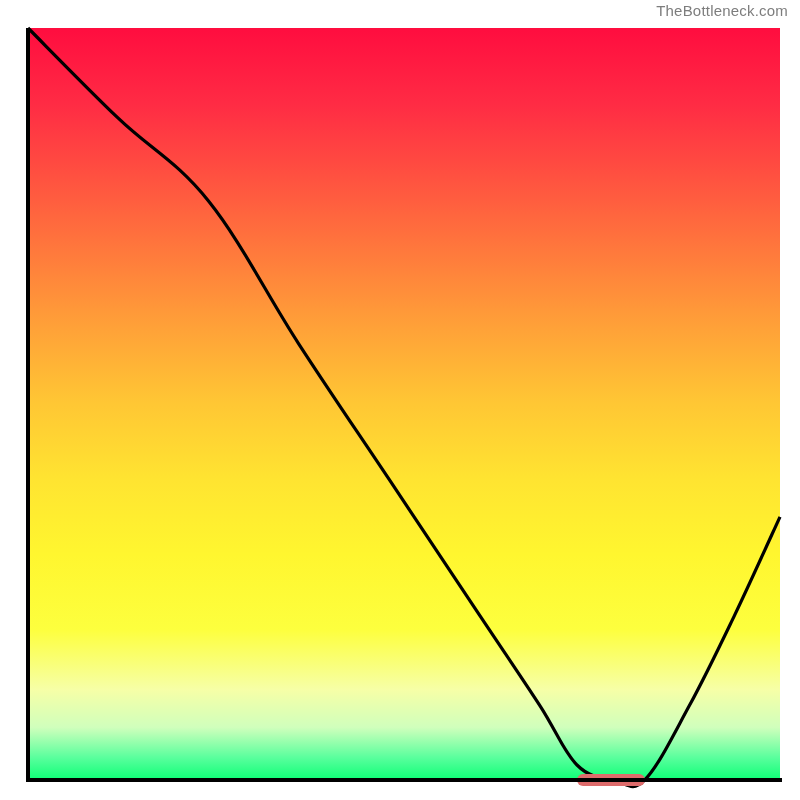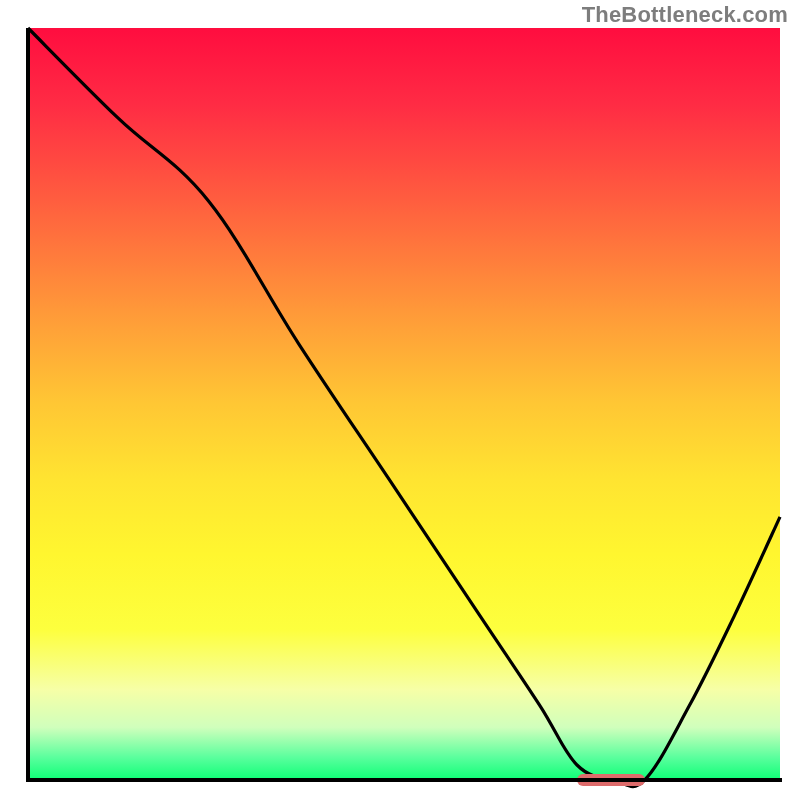--- a/index.html
+++ b/index.html
@@ -13,22 +13,22 @@
   }
   .container {
     position: relative;
     width: 800px;
     height: 800px;
   }
   .watermark {
     position: absolute;
     top: 2px;
     right: 12px;
-    font-size: 22px;
-    font-weight: 700;
+    font-size: 15px;
+    font-weight: 400;
     color: #7d7d7d;
     letter-spacing: 0.2px;
     z-index: 5;
   }
   .plot-area {
     position: absolute;
     left: 28px;
     top: 28px;
     width: 752px;
     height: 752px;

